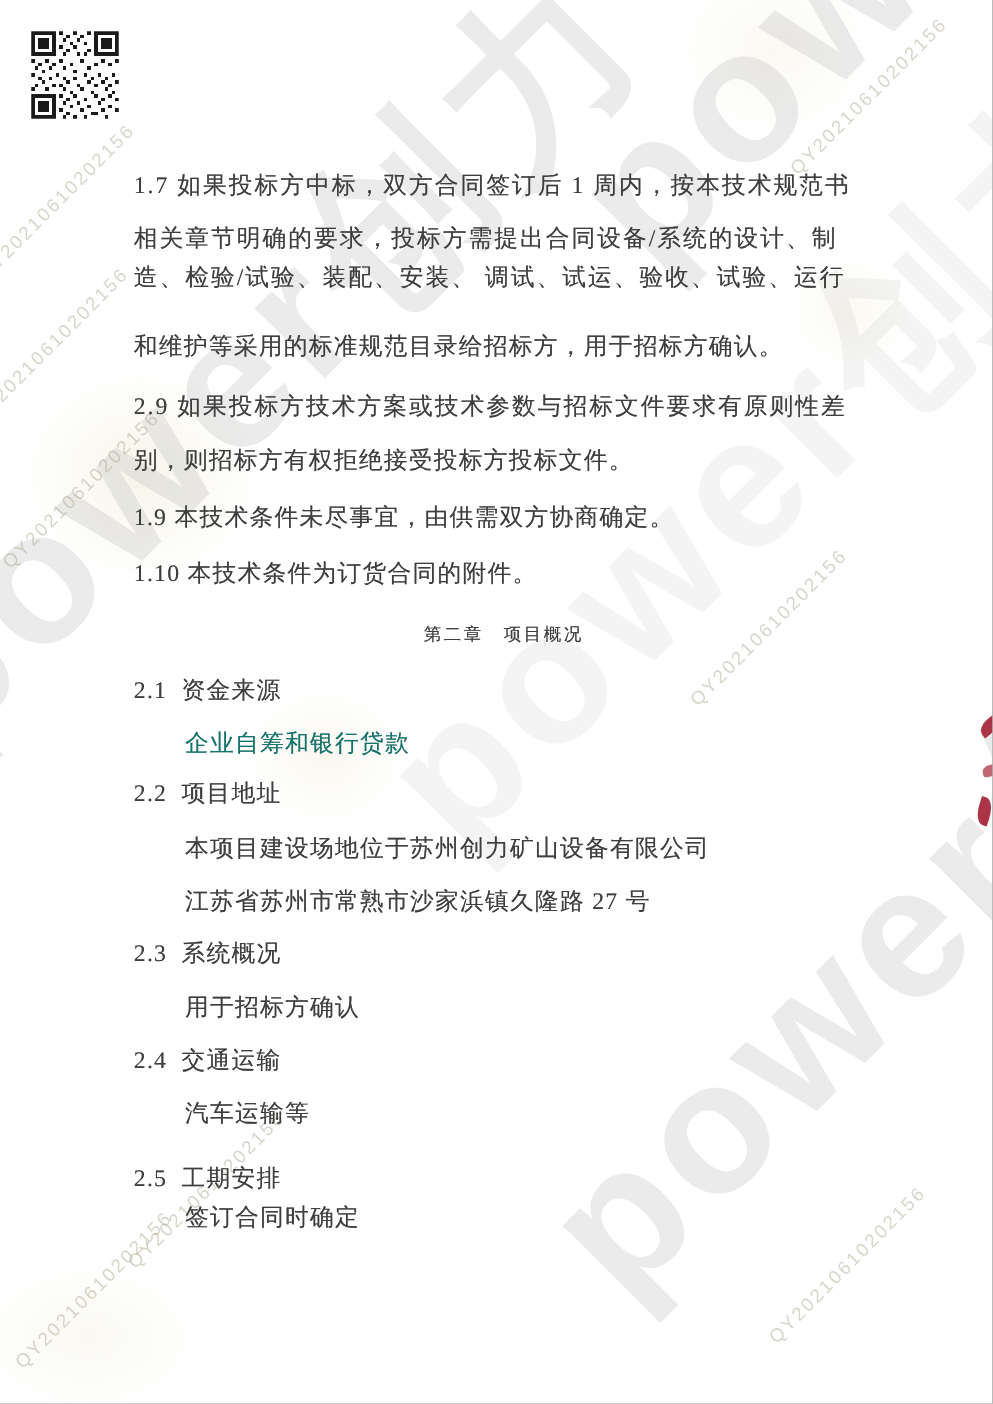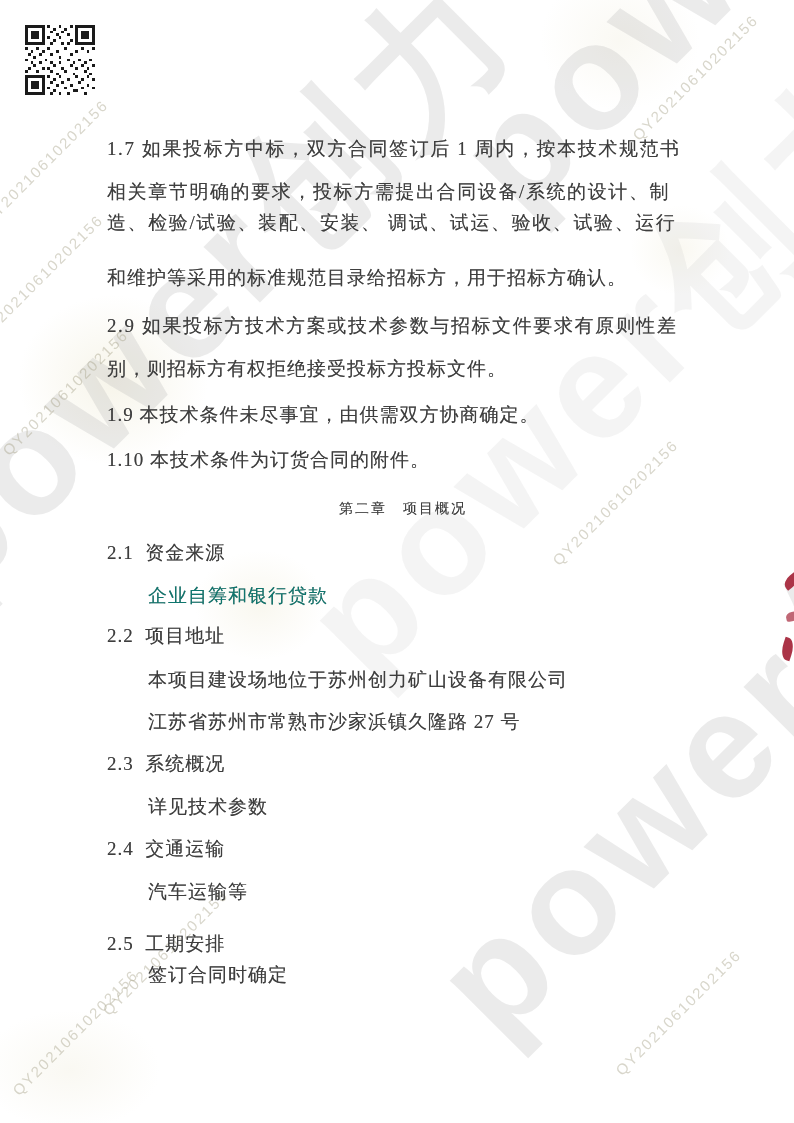--- a/index.html
+++ b/index.html
@@ -196,21 +196,21 @@
     <div class="line" style="top: 354px; color: rgb(62, 62, 62);">别，则招标方有权拒绝接受投标方投标文件。</div>
     <div class="line" style="top: 400px; color: rgb(62, 62, 62);">1.9 本技术条件未尽事宜，由供需双方协商确定。</div>
     <div class="line" style="top: 445px; color: rgb(62, 62, 62);">1.10 本技术条件为订货合同的附件。</div>
     <div class="line heading" style="top: 494px; color: rgb(62, 62, 62);">第二章　项目概况</div>
     <div class="line" style="top: 538px; color: rgb(62, 62, 62);">2.1  资金来源</div>
     <div class="line indent" style="top: 581px; color: #0f766e;">企业自筹和银行贷款</div>
     <div class="line" style="top: 621px; color: rgb(62, 62, 62);">2.2  项目地址</div>
     <div class="line indent" style="top: 665px; color: rgb(62, 62, 62);">本项目建设场地位于苏州创力矿山设备有限公司</div>
     <div class="line indent" style="top: 707px; color: rgb(62, 62, 62);">江苏省苏州市常熟市沙家浜镇久隆路 27 号</div>
     <div class="line" style="top: 749px; color: rgb(62, 62, 62);">2.3  系统概况</div>
-    <div class="line indent" style="top: 792px; color: rgb(62, 62, 62);">详见技术参数</div>
+    <div class="line indent" style="top: 792px; color: rgb(62, 62, 62);">用于招标方确认</div>
     <div class="line" style="top: 834px; color: rgb(62, 62, 62);">2.4  交通运输</div>
     <div class="line indent" style="top: 877px; color: rgb(62, 62, 62);">汽车运输等</div>
     <div class="line" style="top: 917px; color: rgb(62, 62, 62); margin-top: 12px;">2.5  工期安排</div>
     <div class="line indent" style="top: 960px; color: rgb(62, 62, 62);">签订合同时确定</div>
   </main>
 
   <div class="seal-frag f1" style="background: rgb(171, 52, 71);"></div>
   <div class="seal-frag f2" style="background: rgb(171, 52, 71);"></div>
   <div class="seal-frag f3" style="background: rgb(171, 52, 71);"></div>
 

